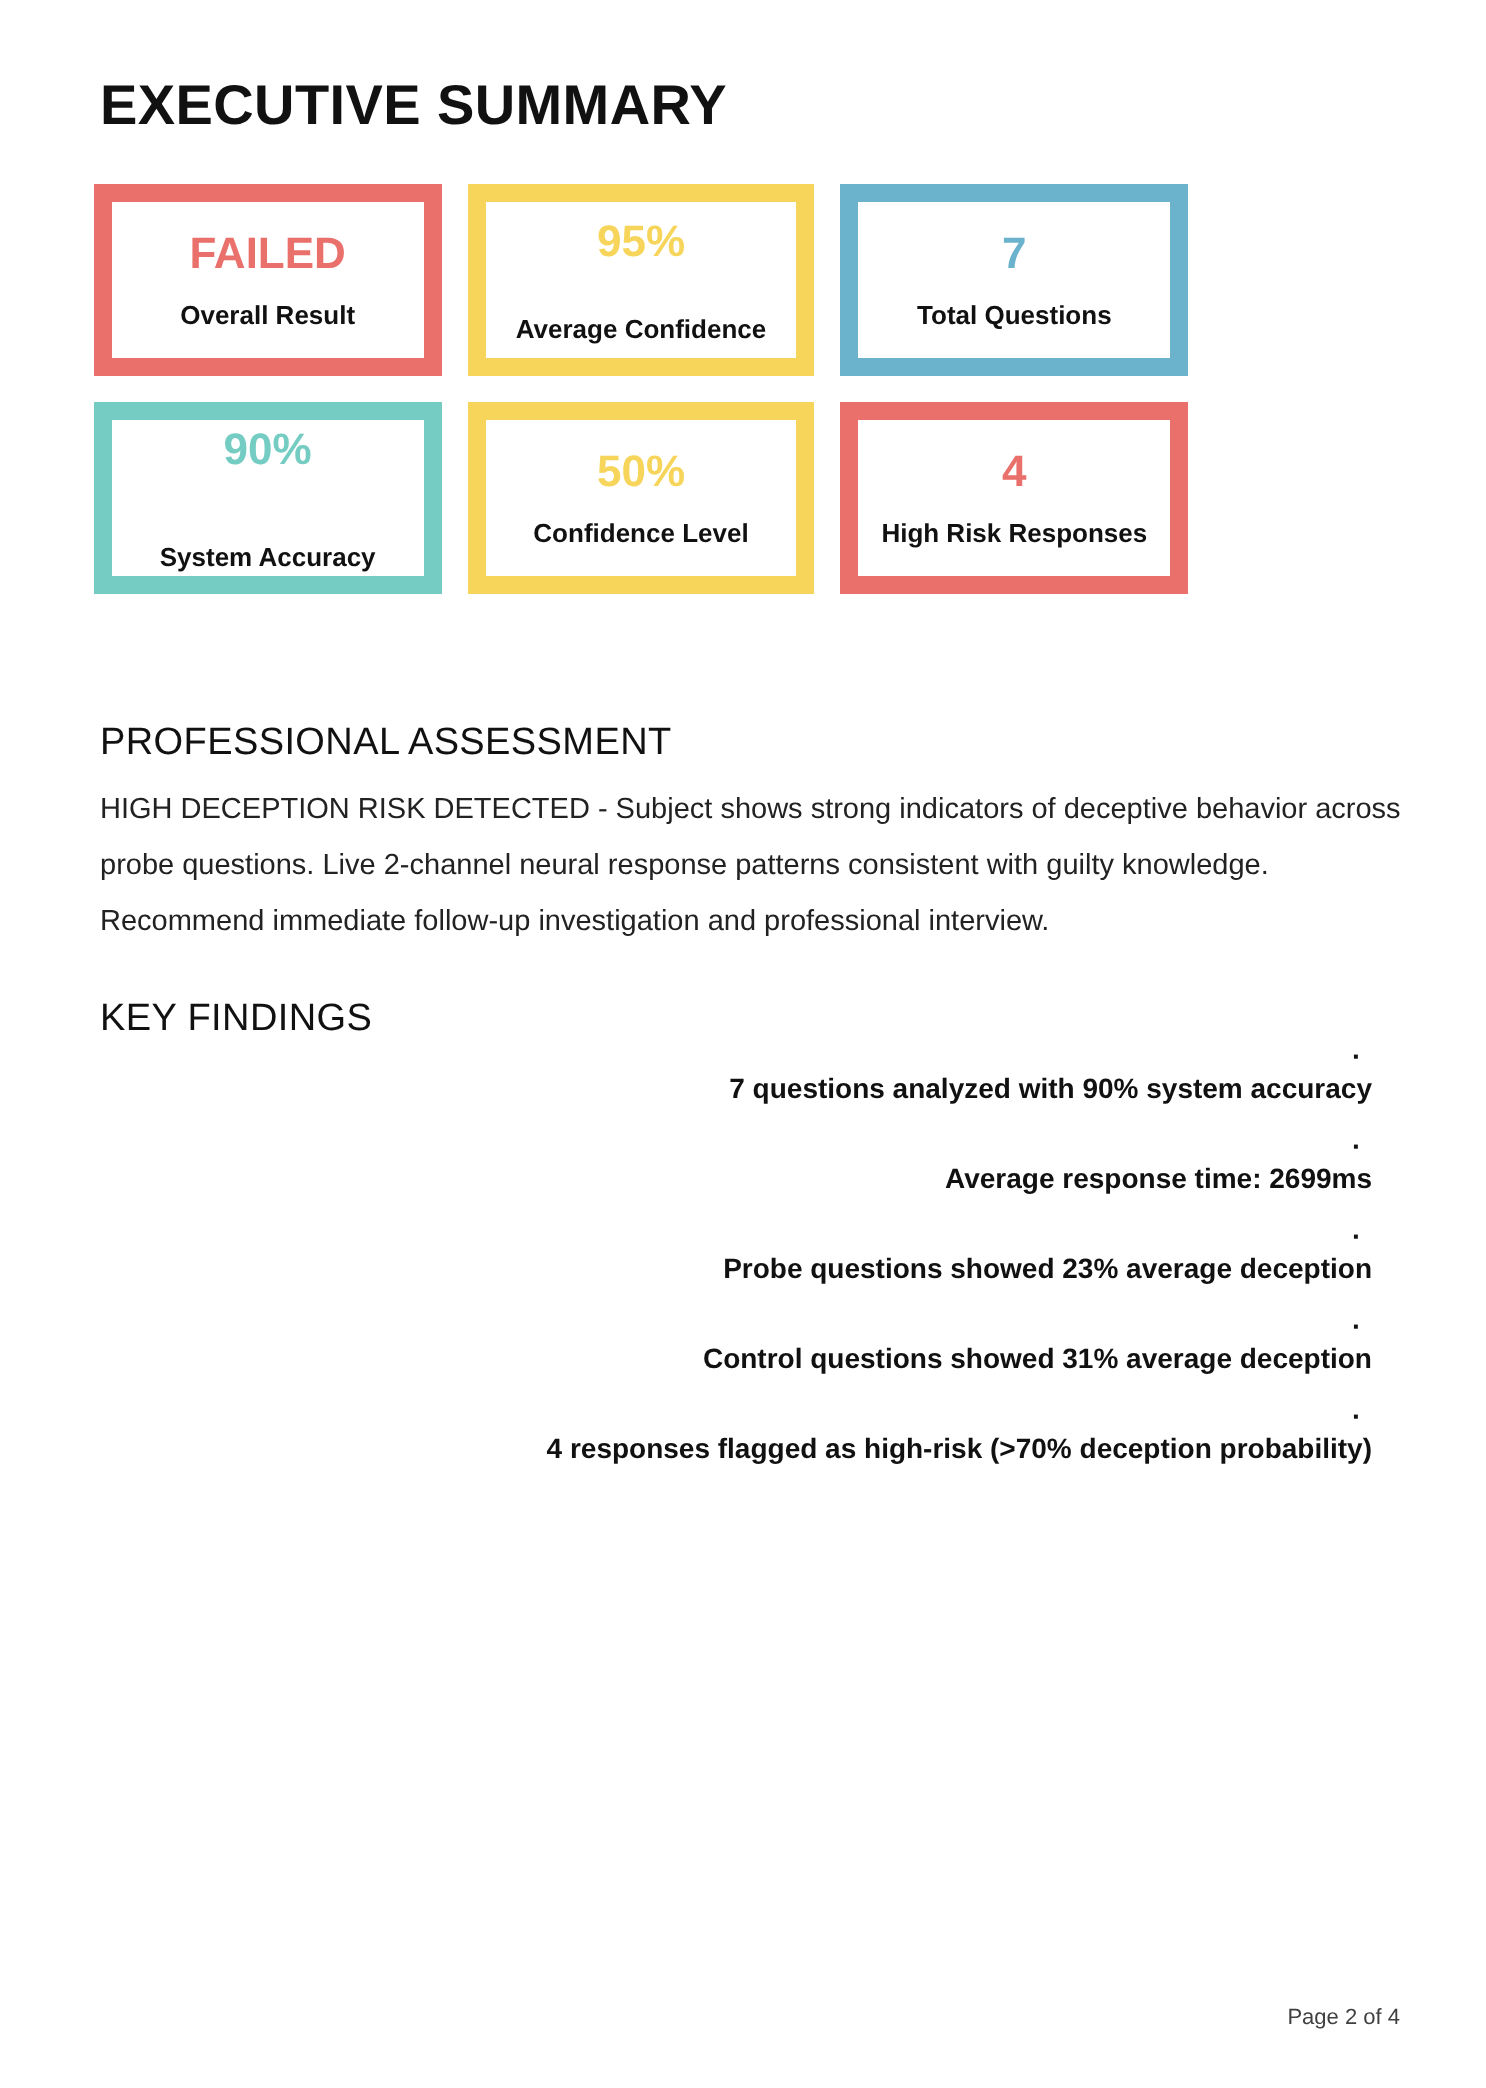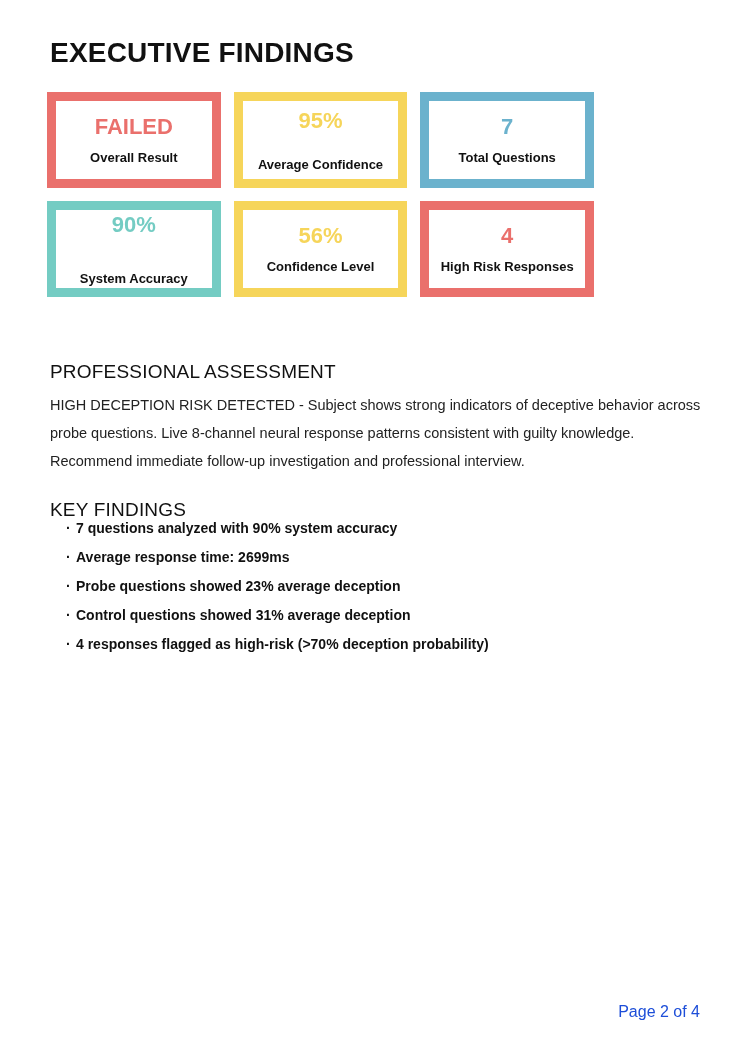--- a/index.html
+++ b/index.html
@@ -86,41 +86,42 @@
     list-style: none;
   }
   .finding-item {
     font-size: 14px;
     font-weight: bold;
     color: #111111;
     line-height: 16px;
     margin-bottom: 13px;
     display: flex;
     align-items: flex-end;
+    flex-direction: column;
   }
   .bullet-dot {
     display: inline-block;
     width: 10px;
     flex: 0 0 10px;
   }
   .bullet-dot::before { content: "\00B7"; }
   .page-footer {
     position: absolute;
     right: 43px;
     top: 1003px;
-    font-size: 16px;
-    color: #1d4ed8;
+    font-size: 11px;
+    color: #404040;
   }
 </style>
 </head>
 <body>
 
 <div class="page">
 
-  <h1 class="doc-title">EXECUTIVE FINDINGS</h1>
+  <h1 class="doc-title">EXECUTIVE SUMMARY</h1>
 
   <div class="metric-grid">
   <div class="metric-card" style="border-color: rgb(234, 112, 108);">
     <div class="metric-value" style="color: rgb(234, 112, 108);">FAILED</div>
     <div class="metric-label">Overall Result</div>
   </div>
 
   <div class="metric-card" style="border-color: rgb(246, 213, 90); gap: 26px;">
     <div class="metric-value" style="color: rgb(246, 213, 90);">95%</div>
     <div class="metric-label">Average Confidence</div>
@@ -130,33 +131,33 @@
     <div class="metric-value" style="color: rgb(107, 178, 205);">7</div>
     <div class="metric-label">Total Questions</div>
   </div>
 
   <div class="metric-card" style="border-color: rgb(116, 204, 195); gap: 36px;">
     <div class="metric-value" style="color: rgb(116, 204, 195);">90%</div>
     <div class="metric-label">System Accuracy</div>
   </div>
 
   <div class="metric-card" style="border-color: rgb(246, 213, 90);">
-    <div class="metric-value" style="color: rgb(246, 213, 90);">56%</div>
+    <div class="metric-value" style="color: rgb(246, 213, 90);">50%</div>
     <div class="metric-label">Confidence Level</div>
   </div>
 
   <div class="metric-card" style="border-color: rgb(234, 112, 108);">
     <div class="metric-value" style="color: rgb(234, 112, 108);">4</div>
     <div class="metric-label">High Risk Responses</div>
   </div>
 </div>
 
   <h2 class="section-heading" id="assessment-heading">PROFESSIONAL ASSESSMENT</h2>
 
-  <p class="assessment-body">HIGH DECEPTION RISK DETECTED - Subject shows strong indicators of deceptive behavior across probe questions. Live 8-channel neural response patterns consistent with guilty knowledge. Recommend immediate follow-up investigation and professional interview.</p>
+  <p class="assessment-body">HIGH DECEPTION RISK DETECTED - Subject shows strong indicators of deceptive behavior across probe questions. Live 2-channel neural response patterns consistent with guilty knowledge. Recommend immediate follow-up investigation and professional interview.</p>
 
   <h2 class="section-heading" id="findings-heading">KEY FINDINGS</h2>
 
   <ul class="findings-list">
   <li class="finding-item">
     <span class="bullet-dot"></span>
     <span>7 questions analyzed with 90% system accuracy</span>
   </li>
 
   <li class="finding-item">

